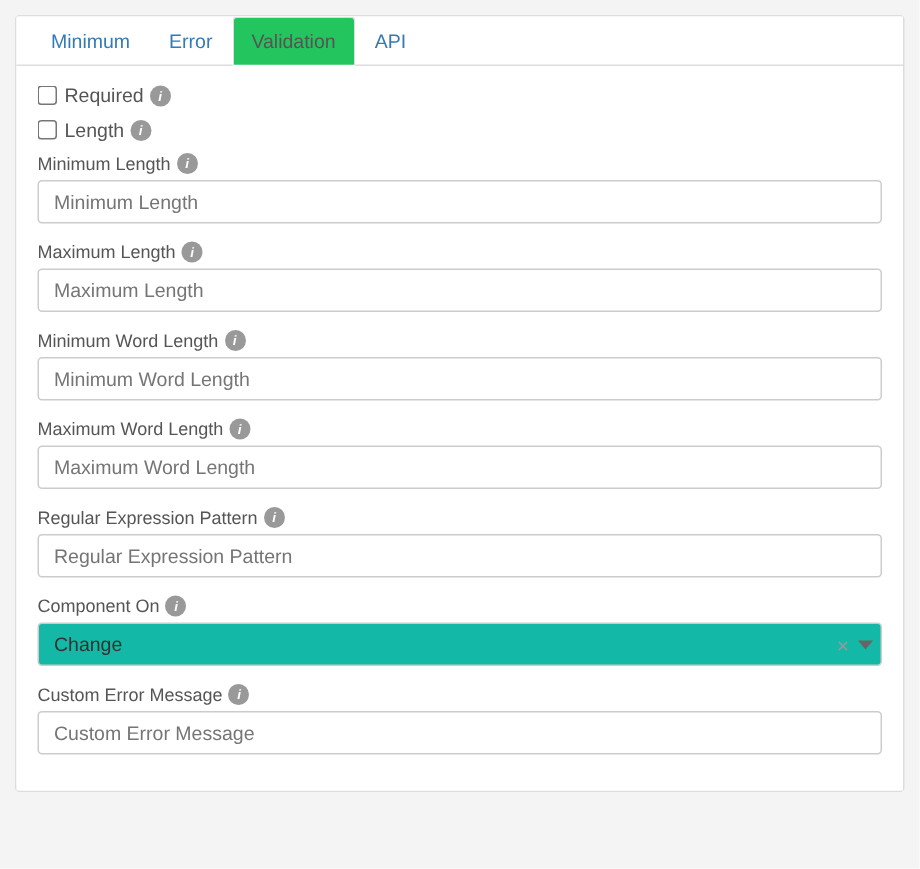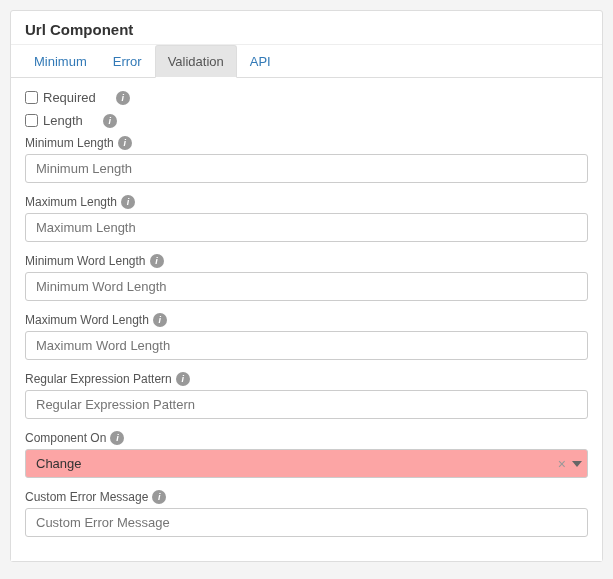--- a/index.html
+++ b/index.html
@@ -34,21 +34,21 @@
       padding: 8px 12px;
       cursor: pointer;
       color: #337ab7;
       font-size: 13px;
       border: 1px solid transparent;
       margin-bottom: -1px;
       border-radius: 3px 3px 0 0;
       text-decoration: none;
     }
     .tab.active {
-      background: #e5e5e5;
+      background: #22c55e;
       border-color: #ddd #ddd #fff;
       color: #555;
       font-weight: normal;
     }
     .panel-body {
       padding: 12px 14px;
       background: #fff;
     }
     .form-group {
       margin-bottom: 12px;
@@ -94,34 +94,34 @@
     .checkbox-group input[type="checkbox"] {
       width: 13px;
       height: 13px;
       cursor: pointer;
     }
     .checkbox-label {
       font-size: 13px;
       color: #555;
       display: flex;
       align-items: center;
-      gap: 20px;
+      gap: 4px;
     }
     .select-wrapper {
       position: relative;
       width: 100%;
     }
     .select-control {
       width: 100%;
       padding: 6px 40px 6px 10px;
       border: 1px solid #ccc;
       border-radius: 3px;
       font-size: 13px;
       color: #333;
-      background: #fca5a5;
+      background: #14b8a6;
       outline: none;
       appearance: none;
       -webkit-appearance: none;
       cursor: pointer;
     }
     .select-clear {
       position: absolute;
       right: 22px;
       top: 50%;
       transform: translateY(-50%);
@@ -140,21 +140,20 @@
       border-left: 5px solid transparent;
       border-right: 5px solid transparent;
       border-top: 6px solid #666;
       pointer-events: none;
     }
   </style>
 </head>
 <body>
 
 <div class="panel">
-  <div class="panel-title">Url Component</div>
 
   <div class="tabs">
     <a class="tab">Minimum</a>
     <a class="tab">Error</a>
     <a class="tab active">Validation</a>
     <a class="tab">API</a>
   </div>
 
   <div class="panel-body">
 

